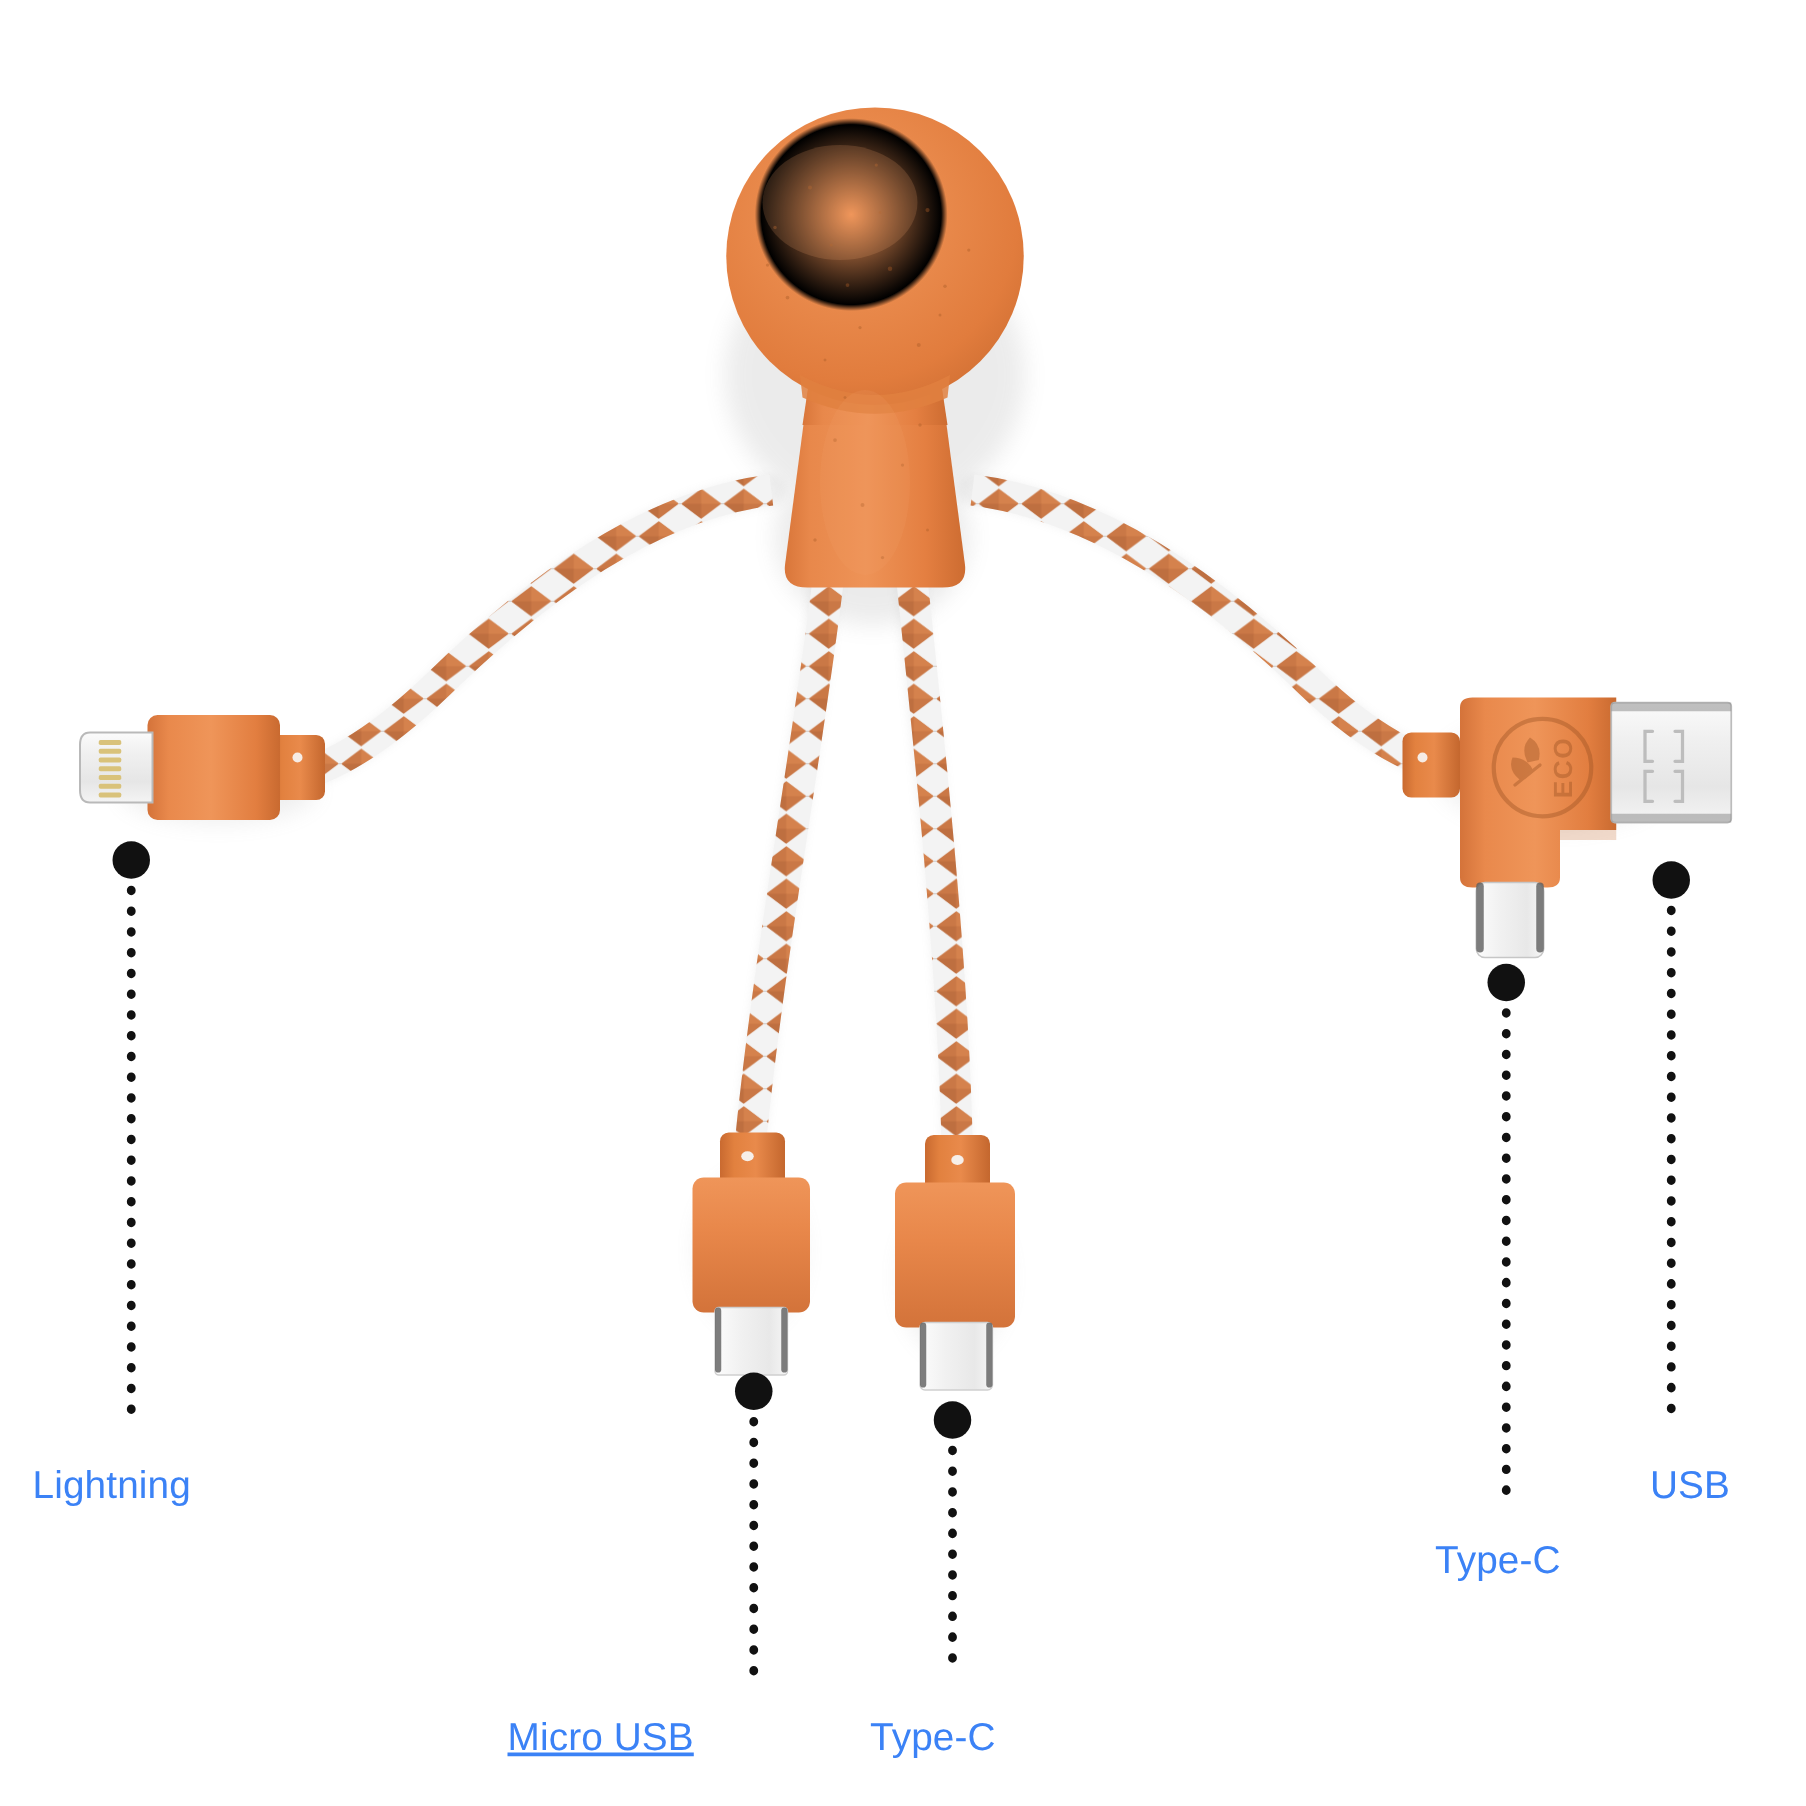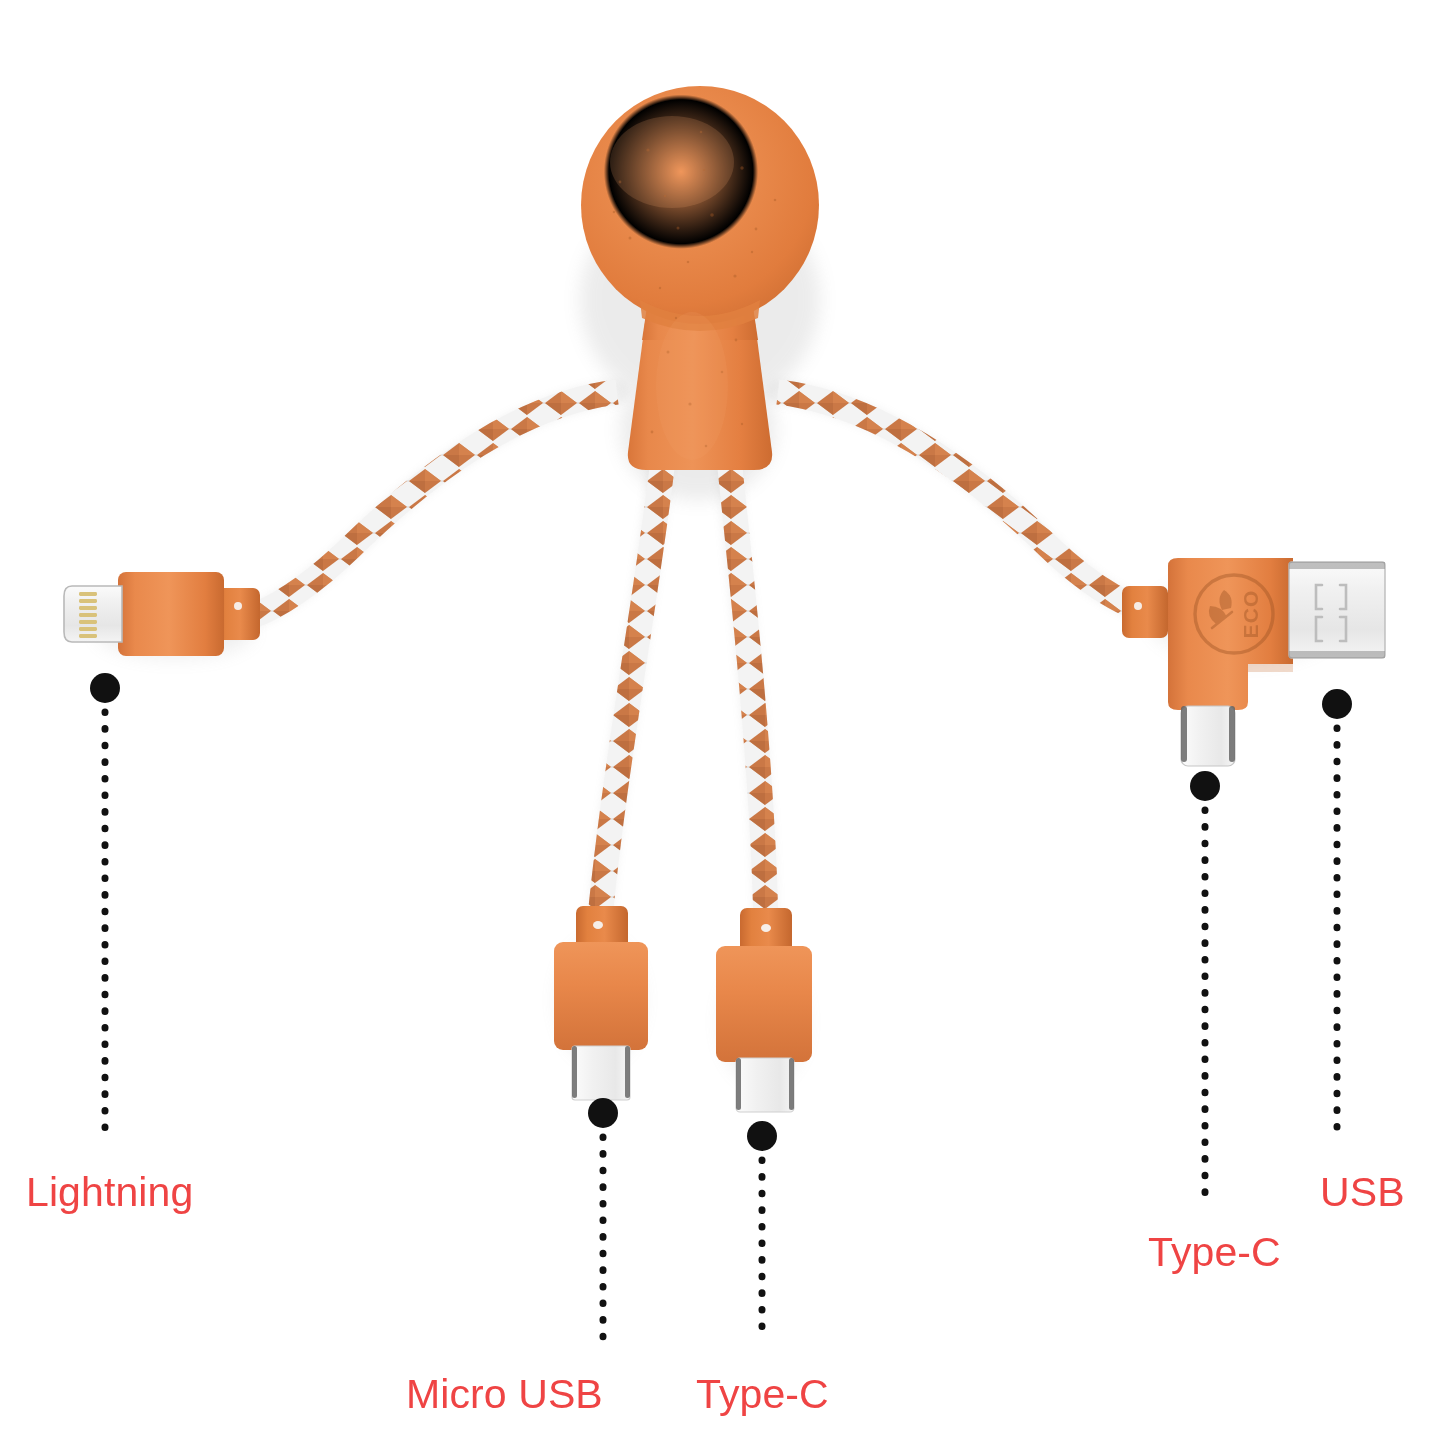--- a/index.html
+++ b/index.html
@@ -21,28 +21,28 @@
   #art {
     position: absolute;
     left: 0;
     top: 0;
     width: 1445px;
     height: 1445px;
   }
   .label {
     position: absolute;
     font-family: "Liberation Sans", sans-serif;
-    font-size: 41px;
-    color: #ef4444;
+    font-size: 31px;
+    color: #3b82f6;
     white-space: nowrap;
     letter-spacing: 0.1px;
     line-height: 1;
   }
   #label-lightning  { left: 26px;   top: 1172px; }
-  #label-microusb   { left: 406px;  top: 1374px; }
+  #label-microusb   { left: 406px;  top: 1374px; text-decoration: underline; }
   #label-typec-mid  { left: 696px;  top: 1374px; }
   #label-typec-usb  { left: 1148px; top: 1232px; }
   #label-usb        { left: 1320px; top: 1172px; }
 </style>
 </head>
 <body>
 
 <div id="stage">
 
   <svg id="art" viewBox="0 0 1445 1445" xmlns="http://www.w3.org/2000/svg">

